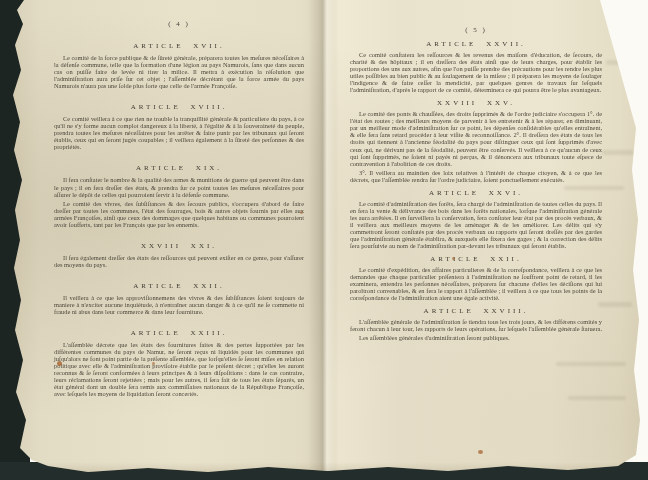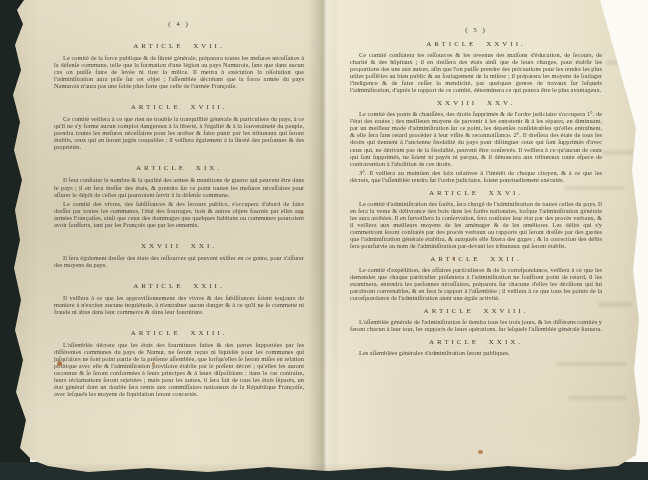--- a/index.html
+++ b/index.html
@@ -74,21 +74,20 @@
     <p>Ce comité conſtatera les reſſources &amp; les revenus des maiſons d'éducation, de ſecours, de charité &amp; des hôpitaux ; il en dreſſera des états ainſi que de leurs charges, pour établir les proportions des uns aux autres, afin que l'on puiſſe prendre des précautions pour les rendre les plus utiles poſſibles au bien public &amp; au ſoulagement de la miſere ; il préparera les moyens de ſoulager l'indigence &amp; de faire ceſſer la mendicité, par quelques genres de travaux ſur leſquels l'adminiſtration, d'après le rapport de ce comité, déterminera ce qui pourra être le plus avantageux.</p>
     <h2>XXVIII XXV.</h2>
     <p>Le comité des ponts &amp; chauſſées, des droits ſupprimés &amp; de l'ordre judiciaire s'occupera 1°. de l'état des routes ; des meilleurs moyens de parvenir à les entretenir &amp; à les réparer, en diminuant, par un meilleur mode d'adminiſtration ſur ce point, les dépenſes conſidérables qu'elles entraînent, &amp; elle fera ſans retard procéder à leur viſite &amp; reconnoiſſance. 2°. Il dreſſera des états de tous les droits qui tiennent à l'ancienne féodalité du pays pour diſtinguer ceux qui ſont ſupprimés d'avec ceux qui, ne dérivant pas de la féodalité, peuvent être conſervés. Il veillera à ce qu'aucun de ceux qui ſont ſupprimés, ne ſoient ni payés ni perçus, &amp; il dénoncera aux tribunaux toute eſpece de contravention à l'abolition de ces droits.</p>
     <p>3°. Il veillera au maintien des loix relatives à l'intérêt de chaque citoyen, &amp; à ce que les décrets, que l'aſſemblée rendra ſur l'ordre judiciaire, ſoient ponctuellement exécutés.</p>
     <h2>ARTICLE XXVI.</h2>
     <p>Le comité d'adminiſtration des forêts, ſera chargé de l'adminiſtration de toutes celles du pays. Il en fera la vente &amp; délivrance des bois dans les forêts nationales, lorſque l'adminiſtration générale les aura arrêtées. Il en ſurveillera la conſervation, fera conſtater leur état par des procès verbaux, &amp; il veillera aux meilleurs moyens de les aménager &amp; de les améliorer. Les délits qui s'y commettront ſeront conſtatés par des procès verbaux ou rapports qui ſeront dreſſés par des gardes que l'adminiſtration générale établira, &amp; auxquels elle fixera des gages ; &amp; la correction des délits ſera pourſuivie au nom de l'adminiſtration par-devant les tribunaux qui ſeront établis.</p>
     <h2>ARTICLE XXII.</h2>
     <p>Le comité d'expédition, des affaires particulieres &amp; de la correſpondance, veillera à ce que les demandes que chaque particulier préſentera à l'adminiſtration ne ſouffrent point de retard, il les examinera, entendra les perſonnes néceſſaires, préparera ſur chacune d'elles les déciſions qui lui paroîtront convenables, &amp; en fera le rapport à l'aſſemblée ; il veillera à ce que tous les points de la correſpondance de l'adminiſtration aient une égale activité.</p>
     <h2>ARTICLE XXVIII.</h2>
     <p>L'aſſemblée générale de l'adminiſtration ſe tiendra tous les trois jours, &amp; les différens comités y feront chacun à leur tour, les rapports de leurs opérations, ſur leſquels l'aſſemblée générale ſtatuera.</p>
-    <h2>ARTICLE XXIX.</h2>
     <p>Les aſſemblées générales d'adminiſtration ſeront publiques.</p>
   </div>
 
   <div class="spot" style="left:49px;top:361px;width:5px;height:5px;opacity:.75"></div>
   <div class="spot" style="left:144px;top:362px;width:3px;height:3px;opacity:.6"></div>
   <div class="spot" style="left:292px;top:211px;width:3px;height:3px;opacity:.5"></div>
   <div class="spot" style="left:444px;top:257px;width:3px;height:3px;opacity:.6"></div>
   <div class="spot" style="left:470px;top:450px;width:5px;height:4px;opacity:.7"></div>
 
   <div class="smudge" style="left:598px;top:60px;width:26px;height:5px"></div>

